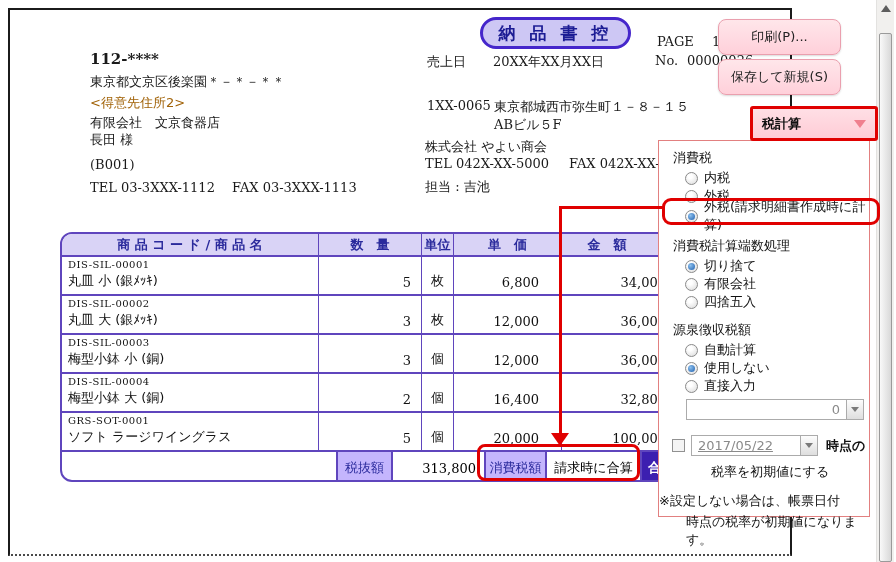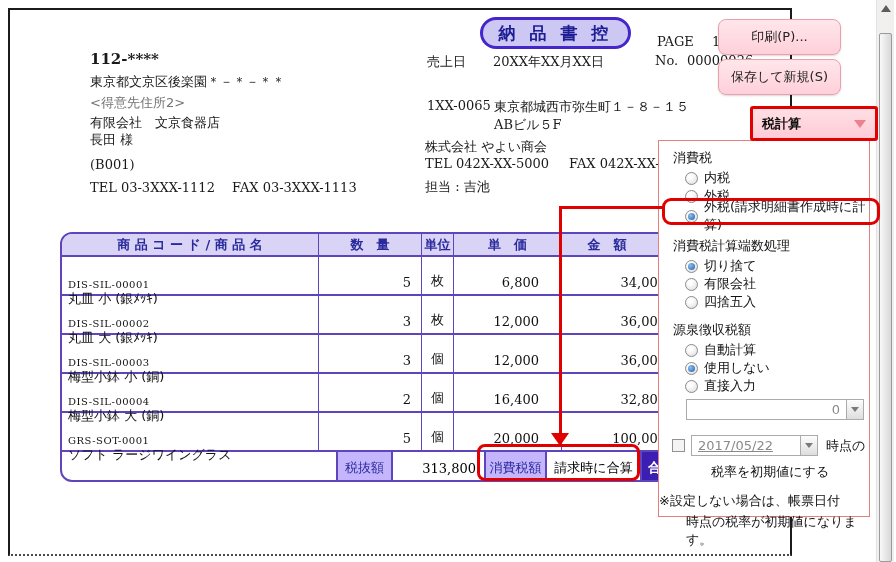--- a/index.html
+++ b/index.html
@@ -11,35 +11,35 @@
   .doc { position:absolute; left:8px; top:8px; width:784px; height:548px;
          background:#fff; border:2px solid #1b1b1b; border-bottom:2px dotted #4a4a4a; z-index:1; }
   .serif { font-family:"DejaVu Serif","Liberation Serif",serif; }
 
   .title-box { position:absolute; left:470px; top:7px; width:151px; height:32px;
                background:#cdc7f4; border:3px solid #4526cb; border-radius:17px;
                display:flex; align-items:center; justify-content:center;
                color:#1c1c94; font-weight:bold; font-size:17px; letter-spacing:4px; }
 
   .t { position:absolute; font-size:13px; color:#1a1a1a; white-space:nowrap; }
-  .gray { color:#737373; }
+  .gray { color:#a16207; }
 
   
   .tbl { position:absolute; left:50px; top:222px; width:686px; height:250px;
          border:2px solid #5f45bd; border-radius:12px 12px 0 12px; overflow:hidden;
          display:grid; grid-template-columns:257px 103px 32px 108px 1fr;
          grid-template-rows:23px repeat(5,39px) 32px; background:#fff; }
   .th { background:#d9d3f6; color:#2a2a9c; font-weight:bold; font-size:13px;
         display:flex; align-items:center; justify-content:center;
         border-bottom:2px solid #5f45bd; border-right:1px solid #5f45bd; white-space:nowrap; }
   .th.last { border-right:none; padding-right:92px; }
   .cell { border-right:1px solid #5f45bd; border-bottom:2px solid #5f45bd; font-size:13px; color:#111; }
   .cell.last { border-right:none; }
   .c-prod { display:flex; flex-direction:column; justify-content:space-between; padding:2px 4px 4px 6px; }
-  .code { font-family:"DejaVu Serif","Liberation Serif",serif; font-size:10px; letter-spacing:0.5px;margin-top:20px; }
+  .code { font-family:"DejaVu Serif","Liberation Serif",serif; font-size:10px; letter-spacing:0.5px; }
   .pname { font-size:13px; }
   .num { display:flex; align-items:flex-end; justify-content:flex-end; padding-bottom:4px;
          font-family:"DejaVu Serif","Liberation Serif",serif; }
   .c-qty { padding-right:10px; }
   .c-unit{ justify-content:center; font-family:"DejaVu Sans",sans-serif; }
   .c-price { padding-right:22px; }
   .c-amt { padding-right:78px; }
 
   .t-row { grid-column:1 / -1; display:flex; font-size:13px; }
   .t-row > div { height:100%; display:flex; align-items:center; }
@@ -265,21 +265,21 @@
 
     <div class="amt-row">
       <div class="inp amt-inp">0</div>
       <div class="dd"></div>
     </div>
 
     <div class="date-row">
       <span class="cb"></span>
       <div class="inp date-inp">2017/05/22</div>
       <div class="dd"></div>
-      <span style="margin-left:8px;">時点の</span>
+      <span style="margin-left:8px;font-weight:bold;">時点の</span>
     </div>
     <div style="margin:7px 0 0 52px;">税率を初期値にする</div>
 
     <div class="note" style="margin-top:11px;">※設定しない場合は、帳票日付</div>
     <div class="note" style="margin-left:27px;">時点の税率が初期値になります。</div>
   </div>
 
   <div class="red-box" style="left:477px; top:444px; width:163px; height:37px;"></div>
   <div class="red-box" style="left:662px; top:198px; width:218px; height:27px; border-radius:9px;"></div>
   <div class="arrow-h"></div>

